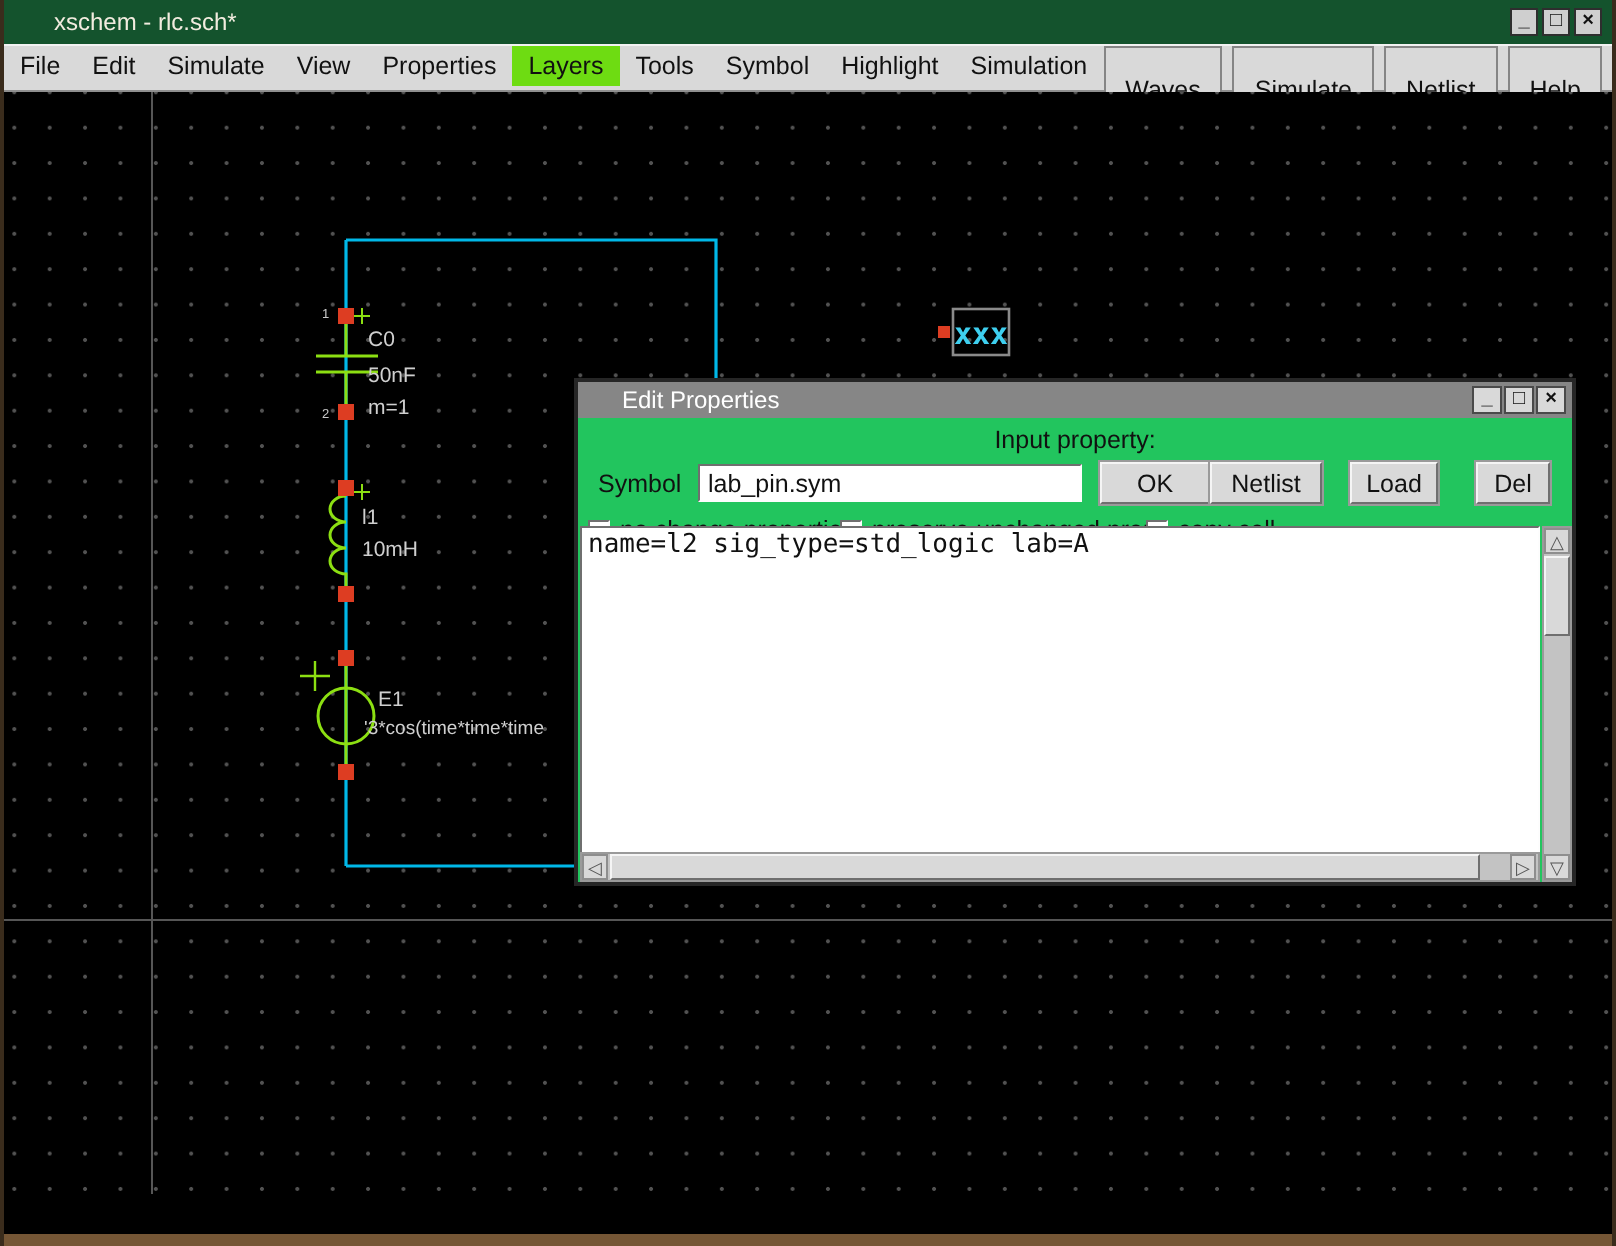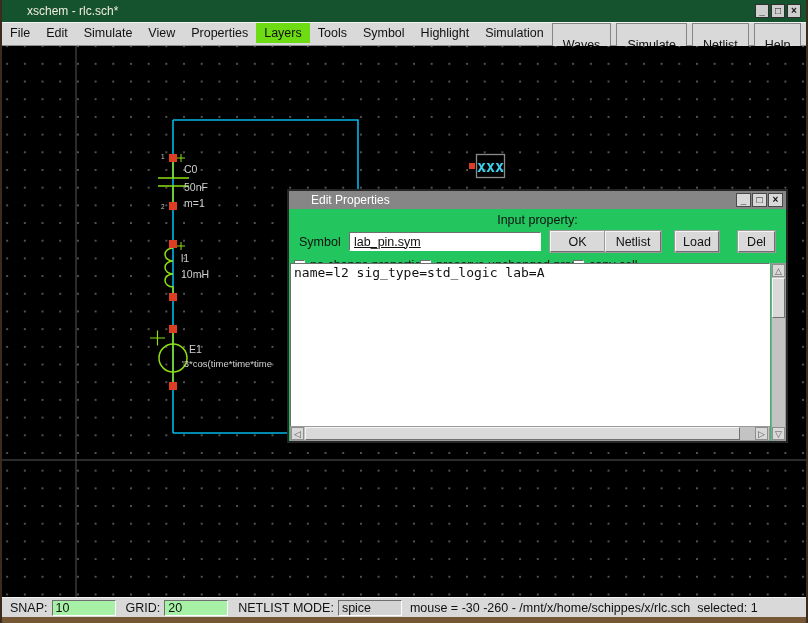--- a/index.html
+++ b/index.html
@@ -33,21 +33,21 @@
   .dlg-titlebar { position:relative; height:18px; background:#868686; }
   .dlg-titlebar .dlg-title { position:absolute; left:22px; top:2px; color:#fff; font-size:12px; }
   .dlg-btns { position:absolute; right:3px; top:2px; display:flex; gap:1px; }
   .dlg-btn { width:15px; height:14px; background:#d9d9d9; border:1px solid #4a4a4a; color:#111;
              font-size:10px; line-height:11px; text-align:center; font-weight:bold; }
   .dlg-prompt { text-align:center; margin-top:4px; }
   .sym-row { position:relative; height:26px; margin-top:3px; }
   .sym-label { position:absolute; left:10px; top:5px; }
   .sym-input { position:absolute; left:60px; top:2px; width:192px; height:19px; background:#fff;
                border-top:1px solid #6f6f6f; border-left:1px solid #6f6f6f; border-bottom:1px solid #fdfdfd; border-right:1px solid #fdfdfd;
-               font-size:12.5px; padding:2px 4px; color:#111; font-family:"Liberation Sans", sans-serif;text-decoration:underline; }
+               font-size:12.5px; padding:2px 4px; color:#111; font-family:"Liberation Sans", sans-serif; }
   .tk-btn { position:absolute; top:1px; height:21px; background:#d9d9d9; text-align:center; padding-top:3px;
             border-top:1px solid #f5f5f5; border-left:1px solid #f5f5f5; border-bottom:1px solid #6f6f6f; border-right:1px solid #6f6f6f;
             box-shadow:0 0 0 1px #9a9a9a; font-size:12.5px; }
   .cb-row { position:relative; height:17px; margin-top:2px; }
   .cb-group { position:absolute; top:0; display:flex; align-items:center; gap:5px; }
   .cb-box { width:11px; height:11px; background:#fff;
             border-top:1px solid #6f6f6f; border-left:1px solid #6f6f6f; border-bottom:1px solid #fdfdfd; border-right:1px solid #fdfdfd; }
   .textwrap { position:absolute; left:1px; top:72px; width:496px; height:178px; }
   .textarea { position:absolute; left:0; top:0; width:480px; height:169px; background:#fff;
               border-top:1px solid #6f6f6f; border-left:1px solid #6f6f6f; border-bottom:1px solid #fdfdfd; border-right:1px solid #fdfdfd;
@@ -207,24 +207,15 @@
       </div>
 
       <div class="hscroll">
         <div class="sb-arrow" style="left:0; top:0; width:13px; height:13px;">◁</div>
         <div class="sb-thumb" style="left:14px; top:0; width:435px; height:13px;"></div>
         <div class="sb-arrow" style="left:464px; top:0; width:13px; height:13px;">▷</div>
       </div>
     </div>
   </div>
 
-  <div class="statusbar">
-    <span class="sb-label">SNAP:</span>
-    <span class="sb-input sb-green">10</span>
-    <span class="sb-label" style="margin-left:10px;">GRID:</span>
-    <span class="sb-input sb-green">20</span>
-    <span class="sb-label" style="margin-left:10px;">NETLIST MODE:</span>
-    <span class="sb-input sb-gray">spice</span>
-    <span class="sb-info">mouse = -30 -260 - /mnt/x/home/schippes/x/rlc.sch  selected: 1</span>
-  </div>
 
   <div class="bottomframe"></div>
 </div>
 
 </body></html>

